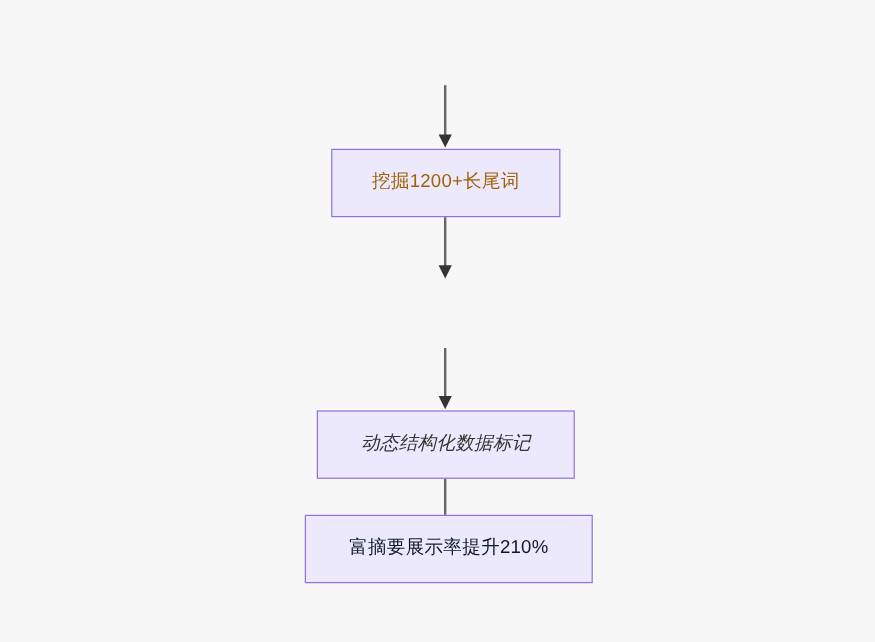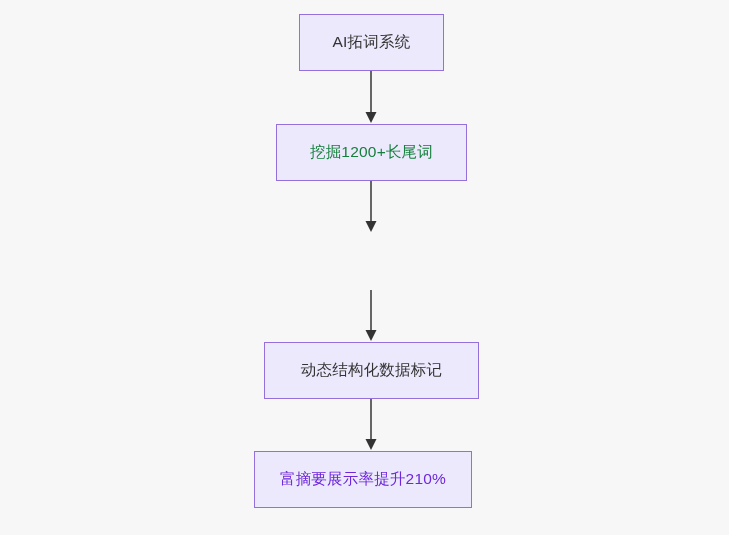--- a/index.html
+++ b/index.html
@@ -43,58 +43,55 @@
   .edge svg {
     display: block;
     overflow: visible;
   }
 </style>
 </head>
 <body style="background: rgb(247, 247, 247);">
 
 <div id="flowchart">
 
-  <div class="node" style="left: 299px; top: 14px; width: 145px; height: 57px; background: rgb(236, 233, 252); border-color: rgb(147, 112, 219); color: rgb(51, 51, 51);">
-    <span class="node-label">AI拓词系统</span>
-  </div>
 
   <div class="edge" style="left: 362px; top: 71px; height: 53px;">
     <svg width="18" height="53" viewBox="0 0 18 53">
       <line x1="9" y1="0" x2="9" y2="44" stroke="#666666" stroke-width="2"></line>
       <polygon points="9,52 3.5,41 14.5,41" fill="#333333"></polygon>
     </svg>
   </div>
 
-  <div class="node" style="left: 276px; top: 124px; width: 191px; height: 57px; background: rgb(236, 233, 252); border-color: rgb(147, 112, 219); color: #15803d;">
+  <div class="node" style="left: 276px; top: 124px; width: 191px; height: 57px; background: rgb(236, 233, 252); border-color: rgb(147, 112, 219); color: #a16207;">
     <span class="node-label">挖掘1200+长尾词</span>
   </div>
 
   <div class="edge" style="left: 362px; top: 181px; height: 52px;">
     <svg width="18" height="52" viewBox="0 0 18 52">
       <line x1="9" y1="0" x2="9" y2="43" stroke="#666666" stroke-width="2"></line>
       <polygon points="9,51 3.5,40 14.5,40" fill="#333333"></polygon>
     </svg>
   </div>
 
 
   <div class="edge" style="left: 362px; top: 290px; height: 52px;">
     <svg width="18" height="52" viewBox="0 0 18 52">
       <line x1="9" y1="0" x2="9" y2="43" stroke="#666666" stroke-width="2"></line>
       <polygon points="9,51 3.5,40 14.5,40" fill="#333333"></polygon>
     </svg>
   </div>
 
-  <div class="node" style="left: 264px; top: 342px; width: 215px; height: 57px; background: rgb(236, 233, 252); border-color: rgb(147, 112, 219); color: rgb(51, 51, 51);">
+  <div class="node" style="left: 264px; top: 342px; width: 215px; height: 57px; background: rgb(236, 233, 252); border-color: rgb(147, 112, 219); color: rgb(51, 51, 51); font-style: italic;">
     <span class="node-label">动态结构化数据标记</span>
   </div>
 
   <div class="edge" style="left: 362px; top: 399px; height: 52px;">
     <svg width="18" height="52" viewBox="0 0 18 52">
       <line x1="9" y1="0" x2="9" y2="43" stroke="#666666" stroke-width="2"></line>
       <polygon points="9,51 3.5,40 14.5,40" fill="#333333"></polygon>
     </svg>
   </div>
 
-  <div class="node" style="left: 254px; top: 451px; width: 218px; height: 57px; background: rgb(236, 233, 252); border-color: rgb(147, 112, 219); color: #6d28d9;">
+  <div class="node" style="left: 254px; top: 429px; width: 240px; height: 57px; background: rgb(236, 233, 252); border-color: rgb(147, 112, 219); color: #0f172a;">
     <span class="node-label">富摘要展示率提升210%</span>
   </div>
 
 </div>
 
 </body></html>

